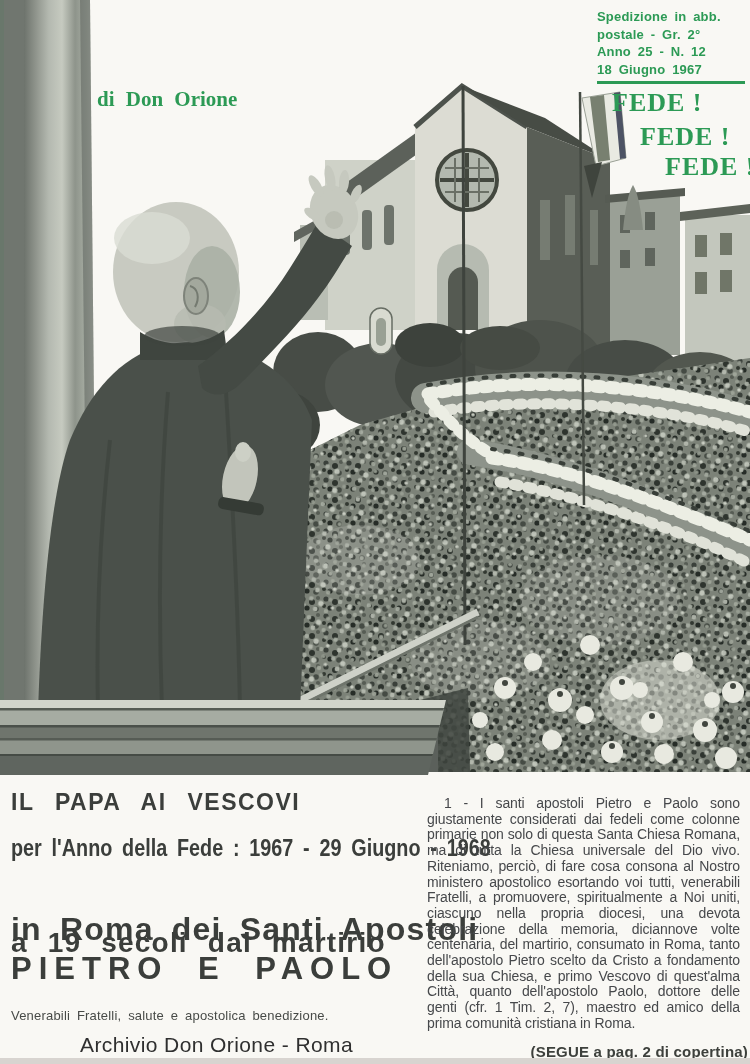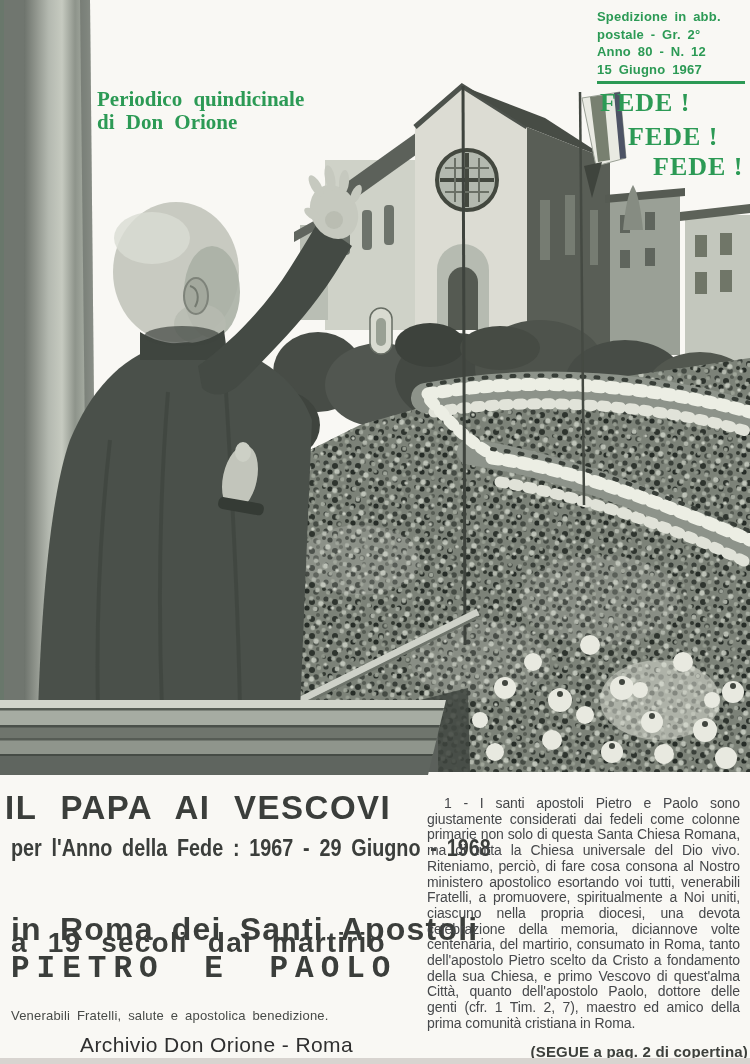--- a/index.html
+++ b/index.html
@@ -32,32 +32,32 @@
     left:597px;top:8px;z-index:3;
     color:var(--green);font-weight:bold;font-size:13px;line-height:17.5px;
     letter-spacing:.2px;word-spacing:3px;white-space:nowrap;
   }
   .mailing-rule{
     left:597px;top:81px;width:148px;height:2.5px;background:var(--green);z-index:3;
   }
   .fede{
     z-index:3;color:var(--green);
     font-family:"Liberation Serif",serif;font-weight:bold;font-size:26px;
-    letter-spacing:1px;white-space:nowrap;
+    letter-spacing:1px;white-space:nowrap;margin-left:12px;
   }
   #fede-1{left:600px;top:88px;}
   #fede-2{left:628px;top:122px;}
   #fede-3{left:653px;top:152px;}
   
   .hl{z-index:3;color:var(--ink);font-weight:bold;white-space:nowrap;}
-  #headline-1{left:5px;top:789px;font-size:33px;letter-spacing:1.5px;word-spacing:13px;}
+  #headline-1{left:11px;top:789px;font-size:23px;letter-spacing:1.5px;word-spacing:13px;}
   #headline-2{left:11px;top:835px;font-size:23px;transform:scaleX(.86);transform-origin:left top;word-spacing:5px;}
   #headline-3{left:11px;top:927px;font-size:28px;letter-spacing:1.2px;word-spacing:11px;}
   #headline-4{left:11px;top:911px;font-size:32px;letter-spacing:1.2px;word-spacing:8px;}
-  #headline-5{left:11px;top:951px;font-size:31px;letter-spacing:7px;word-spacing:14px;font-family:Liberation Mono, monospace;}
+  #headline-5{left:11px;top:951px;font-size:31px;letter-spacing:7px;word-spacing:14px;}
   .salutation{
     left:11px;top:1008px;z-index:3;color:#474a47;font-size:13px;
     letter-spacing:.2px;word-spacing:3px;white-space:nowrap;
   }
   
   .article{
     left:419px;top:788px;width:329px;z-index:3;
     color:var(--body-ink);font-size:14px;line-height:15.7px;
     text-align:justify;
   }
@@ -288,29 +288,28 @@
     <rect x="0" y="725" width="450" height="2.5" fill="#4a504a"></rect>
     <rect x="0" y="738" width="450" height="2.5" fill="#565c55"></rect>
     <rect x="0" y="754" width="450" height="2" fill="#454b45"></rect>
   </g>
 </svg>
 
 <div class="abs masthead-title">
 </div>
 
 <div class="abs masthead-subtitle">
-  <div>Periodico quindicinale</div>
   <div>di Don Orione</div>
 </div>
 
 <div class="abs mailing">
   <div>Spedizione in abb.</div>
   <div>postale - Gr. 2°</div>
-  <div>Anno 80 - N. 12</div>
-  <div>15 Giugno 1967</div>
+  <div>Anno 25 - N. 12</div>
+  <div>18 Giugno 1967</div>
 </div>
 <div class="abs mailing-rule"></div>
 
 <div id="fede-1" class="abs fede">FEDE !</div>
 <div id="fede-2" class="abs fede">FEDE !</div>
 <div id="fede-3" class="abs fede">FEDE !</div>
 
 <div id="headline-1" class="abs hl">IL PAPA AI VESCOVI</div>
 <div id="headline-2" class="abs hl">per l'Anno della Fede : 1967 - 29 Giugno - 1968</div>
 <div id="headline-3" class="abs hl">a 19 secoli dal martirio</div>

